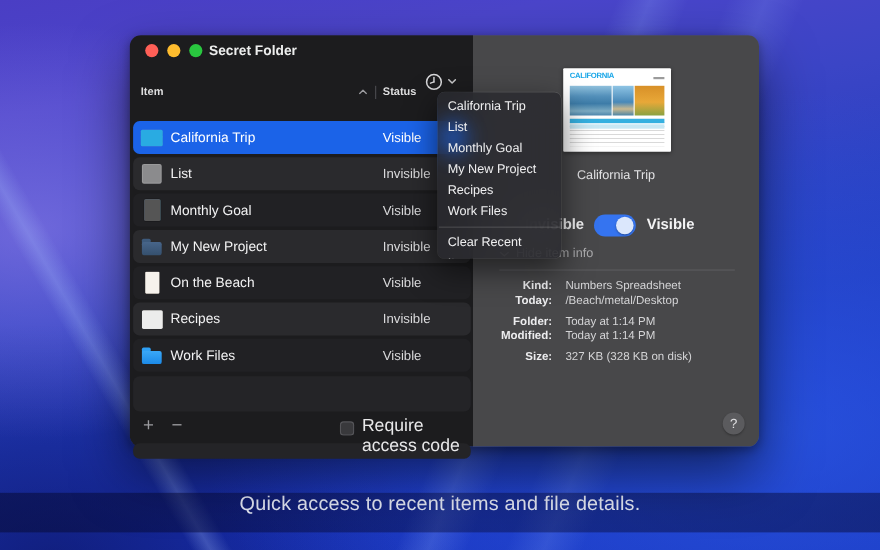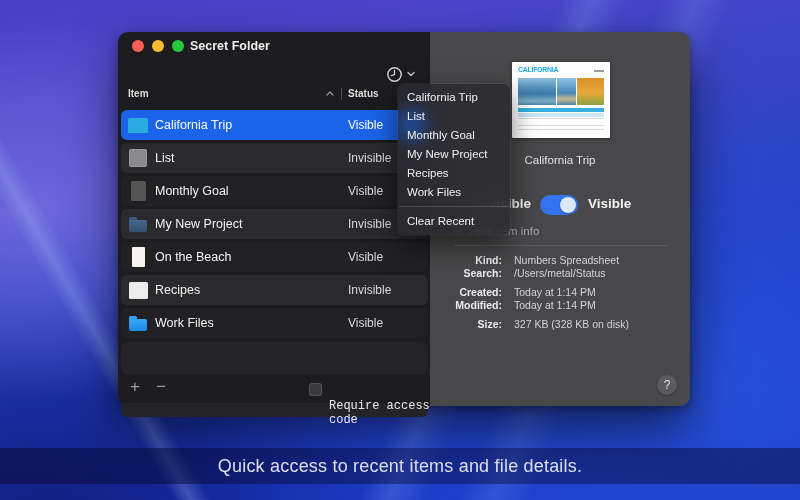--- a/index.html
+++ b/index.html
@@ -11,21 +11,21 @@
     background:
       linear-gradient(112deg, transparent 56%, rgba(150,178,255,.22) 59%, transparent 62.5%, transparent 66%, rgba(150,178,255,.17) 69.5%, transparent 73%),
       linear-gradient(60deg, transparent 16%, rgba(170,195,255,.28) 17.6%, transparent 19.4%),
       radial-gradient(ellipse 430px 270px at 4% 42%, rgba(152,132,236,.55), transparent 70%),
       radial-gradient(ellipse 720px 430px at 88% 78%, rgba(48,98,238,.6), transparent 72%),
       radial-gradient(ellipse 520px 310px at 6% 102%, rgba(8,12,72,.55), transparent 70%),
       linear-gradient(168deg, #4a3ec4 0%, #4b45ca 16%, #3b45c6 33%, #2b40c1 48%, #2039bd 62%, #1b35c1 78%, #1732ba 100%);
   }
   .caption-band { position:absolute; left:0; top:448px; width:800px; height:36px; z-index:1;
     background:linear-gradient(90deg, rgba(7,11,58,.58), rgba(7,11,58,.42) 55%, rgba(7,11,58,.5));
-    display:flex; align-items:center; justify-content:center; }
+    display:flex; align-items:flex-start; justify-content:center; }
   .caption-text { color:#e2e6f3; font-size:18px; letter-spacing:.2px; }
 
   
   .window { position:absolute; left:118px; top:32px; width:572px; height:374px; z-index:2;
     border-radius:10px; display:flex;
     box-shadow:0 24px 50px rgba(0,0,0,.55), 0 3px 10px rgba(0,0,0,.35); }
   .left-panel { position:relative; width:312px; background:#1c1c1e; border-radius:10px 0 0 10px; }
   .right-panel { position:relative; flex:1; background:#48484a; border-radius:0 10px 10px 0; }
 
   
@@ -39,21 +39,21 @@
   .search-row { position:absolute; left:0; top:29px; right:0; height:26px; }
   .search-field { position:absolute; left:4px; top:2px; width:224px; height:22px;
     border:1px solid #4b4b4e; border-radius:6px; background:rgba(255,255,255,.045);
     display:flex; align-items:center; padding:0 6px; gap:4px; }
   .search-field input { flex:1; background:transparent; border:none; outline:none;
     color:#e8e8ea; font-size:12px; font-family:inherit; }
   .search-field input::placeholder { color:#8f8f94; }
   .recents-btn { position:absolute; left:268px; top:2px; height:22px; display:flex; align-items:center; gap:4px; cursor:default; }
 
   
-  .thead { position:absolute; left:0; top:54px; right:0; height:18px; font-size:10px; font-weight:bold; color:#dededf; }
+  .thead { position:absolute; left:0; top:44px; right:0; height:18px; font-size:10px; font-weight:bold; color:#dededf; }
   .th-item { position:absolute; left:10px; top:2px; }
   .th-sort { position:absolute; left:208px; top:5px; }
   .th-div { position:absolute; left:223px; top:2px; width:1px; height:12px; background:#4c4c4f; }
   .th-status { position:absolute; left:230px; top:2px; }
 
   
   .rowlist { position:absolute; left:3px; top:78px; width:307px; }
   .row { height:30px; margin-bottom:3px; border-radius:6px; display:flex; align-items:center; }
   .row:nth-child(odd) { background:#212124; }
   .row:nth-child(even) { background:#2a2a2d; }
@@ -103,21 +103,21 @@
       linear-gradient(#dcdcdc,#dcdcdc) 2px 13.5px / 5px 1.2px,
       radial-gradient(circle at 70% 30%, rgba(195,175,95,.95) 0%, rgba(195,175,95,0) 55%),
       linear-gradient(160deg,#948434 0%,#7d7028 60%,#665b1e 100%); }
 
   
   .lfooter { position:absolute; left:0; right:0; bottom:0; height:30px; }
   .btn-add, .btn-remove { position:absolute; top:1px; color:#9b9b9f; font-size:17px; font-weight:300; cursor:default; }
   .btn-add { left:12px; } .btn-remove { left:38px; }
   .checkbox { position:absolute; left:191px; top:7px; width:13px; height:13px; border-radius:3.5px;
     background:#39393c; box-shadow:inset 0 0 0 1px #56565a; }
-  .cb-label { position:absolute; left:211px; top:23px; font-size:12px; color:#e9e9ea;font-family:Liberation Mono, monospace; }
+  .cb-label { position:absolute; left:211px; top:3px; font-size:16px; color:#e9e9ea; }
 
   
   .preview { position:absolute; left:82px; top:30px; width:98px; height:76px; background:#fff; border-radius:1px;
     box-shadow:0 1px 4px rgba(0,0,0,.4); }
   .pv-title { position:absolute; left:6px; top:4px; font-size:7px; font-weight:bold; color:#1ba7e8; letter-spacing:-.3px; }
   .pv-badge { position:absolute; right:6px; top:8px; width:10px; height:2px; background:#9b9b9b; }
   .pv-photos { position:absolute; left:6px; top:16px; right:6px; height:27px; display:flex; gap:1px; }
   .pv-photos i { display:block; height:100%; }
   .pv-p1 { flex:4.2; background:linear-gradient(180deg,#8fc0dc 0%,#5390ba 35%,#3d7ca8 60%,#7cabc2 85%,#4d86ac 100%); }
   .pv-p2 { flex:2; background:linear-gradient(180deg,#8ec4e4 0%,#4888b8 55%,#c8b890 78%,#4d86a6 100%); }
@@ -297,25 +297,25 @@
       <span>Hide item info</span>
     </div>
     <div class="rseparator"></div>
 
     <div class="info-grid">
         <div class="info-row">
           <span class="info-label">Kind:</span>
           <span class="info-value">Numbers Spreadsheet</span>
         </div>
         <div class="info-row">
-          <span class="info-label">Search:</span>
-          <span class="info-value">/Users/metal/Status</span>
+          <span class="info-label">Today:</span>
+          <span class="info-value">/Beach/metal/Desktop</span>
         </div>
         <div class="info-row gap">
-          <span class="info-label">Created:</span>
+          <span class="info-label">Folder:</span>
           <span class="info-value">Today at 1:14 PM</span>
         </div>
         <div class="info-row">
           <span class="info-label">Modified:</span>
           <span class="info-value">Today at 1:14 PM</span>
         </div>
         <div class="info-row gap">
           <span class="info-label">Size:</span>
           <span class="info-value">327 KB (328 KB on disk)</span>
         </div>

